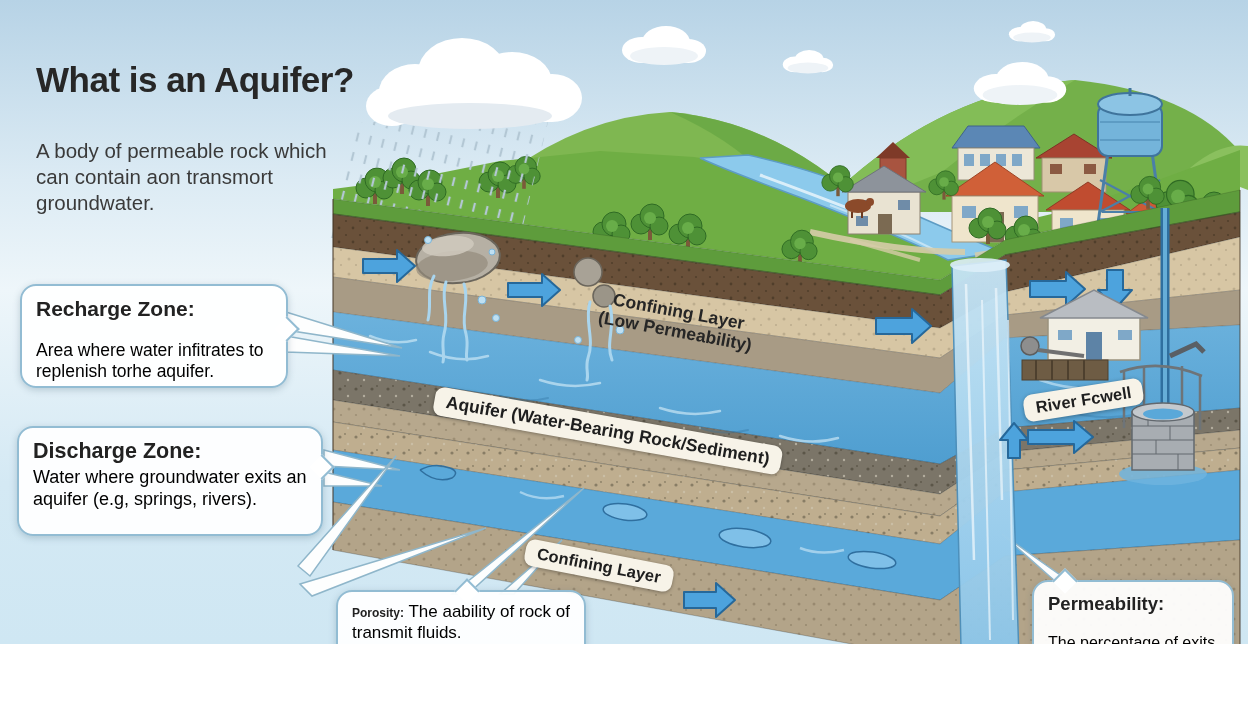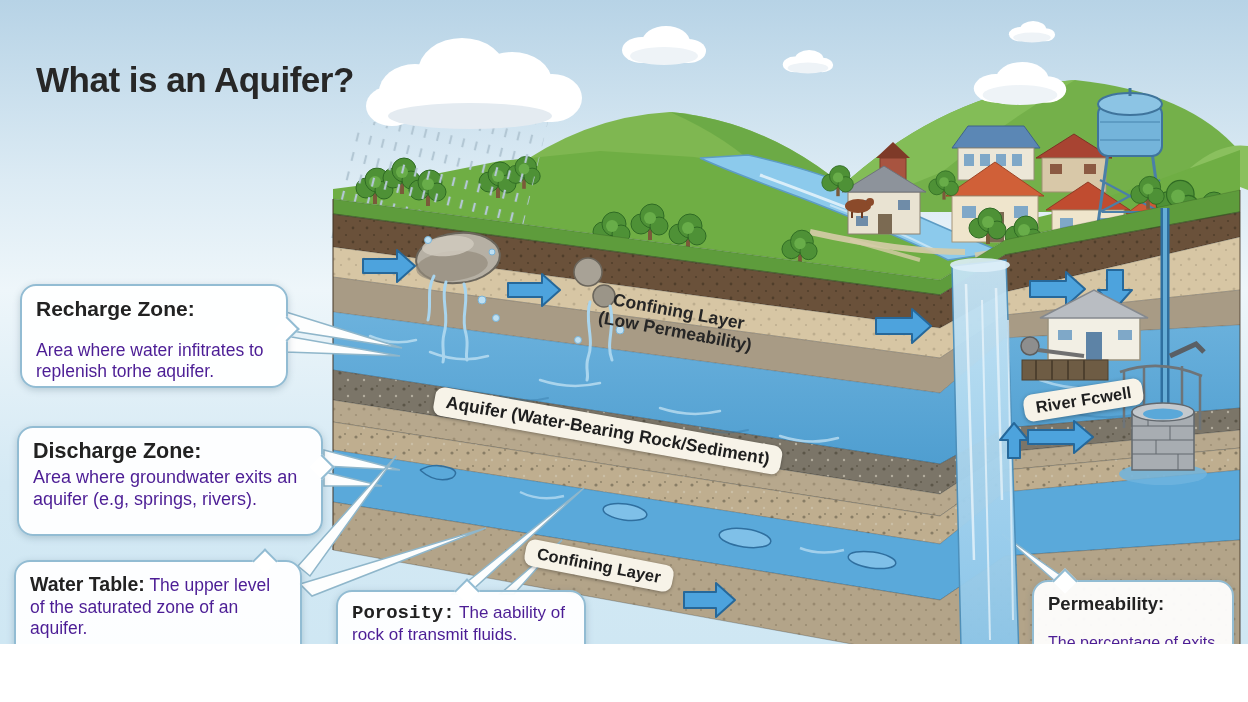--- a/index.html
+++ b/index.html
@@ -7,33 +7,33 @@
   #stage{position:relative;width:1248px;height:644px;overflow:hidden;
          background:linear-gradient(180deg,#b7d3e6 0%,#dcebf4 28%,#eef6fa 45%,#d4e9f4 75%,#cfe7f3 100%);}
   #scene-svg{position:absolute;left:0;top:0;}
 
   .title{position:absolute;left:36px;top:60px;font-size:35px;font-weight:700;color:#272727;letter-spacing:-.5px;}
   .subtitle{position:absolute;left:36px;top:138px;width:300px;font-size:20.5px;line-height:1.26;color:#3a3a3a;}
 
   .callout{position:absolute;background:rgba(255,255,255,.94);border:2px solid #92bcd3;border-radius:16px;
            padding:10px 14px;color:#333;box-shadow:0 2px 7px rgba(70,100,120,.28);box-sizing:border-box;}
   .callout .c-title{font-weight:700;color:#222;}
-  .callout .c-body{color:#4c1d95;}
+  .callout .c-body{color:#000000;}
   .tail{position:absolute;width:16px;height:16px;background:#fff;transform:rotate(45deg);}
   .tail-right{border-top:2px solid #92bcd3;border-right:2px solid #92bcd3;right:-10px;}
   .tail-up{border-top:2px solid #92bcd3;border-left:2px solid #92bcd3;top:-10px;}
 
   #co-recharge{left:20px;top:284px;width:268px;height:104px;font-size:17.5px;line-height:1.2;}
   #co-recharge .c-title{font-size:21px;display:block;margin-bottom:19px;}
   #co-discharge{left:17px;top:426px;width:306px;height:110px;font-size:18px;line-height:1.22;}
   #co-discharge .c-title{font-size:21.5px;display:block;margin-bottom:3px;}
   #co-watertable{left:14px;top:560px;width:288px;height:106px;font-size:17.5px;line-height:1.24;}
   #co-watertable .c-title{font-size:19.5px;}
   #co-porosity{left:336px;top:590px;width:250px;height:76px;font-size:17px;line-height:1.22;}
-  #co-porosity .c-title{font-size:19px;font-family:Liberation Mono, monospace;}
+  #co-porosity .c-title{font-size:12px;}
   #co-permeability{left:1032px;top:580px;width:202px;height:96px;font-size:16px;line-height:1.25;}
   #co-permeability .c-title{font-size:18.5px;display:block;margin-bottom:18px;}
 
   .pill{position:absolute;background:#f7f3e8;border-radius:9px;padding:4px 12px;font-weight:700;color:#1e1e1e;
         box-shadow:0 1px 4px rgba(0,0,0,.35);white-space:nowrap;}
   #lbl-aquifer{left:437px;top:386px;font-size:17.5px;transform:rotate(10deg);transform-origin:left top;}
   #lbl-conf-lower{left:528px;top:538px;font-size:16.5px;transform:rotate(11deg);transform-origin:left top;}
   #lbl-river{left:1022px;top:396px;font-size:16.5px;transform:rotate(-9deg);transform-origin:left top;}
   #lbl-conf-upper{position:absolute;left:592px;top:286px;width:180px;font-size:17.5px;font-weight:700;color:#262626;
         text-align:center;line-height:1.12;transform:rotate(10.5deg);transform-origin:left top;}
@@ -334,46 +334,42 @@
     <line x1="1170" y1="426" x2="1170" y2="440" stroke="#62686e" stroke-width="1"></line>
     <line x1="1156" y1="440" x2="1156" y2="454" stroke="#62686e" stroke-width="1"></line>
     <line x1="1178" y1="454" x2="1178" y2="470" stroke="#62686e" stroke-width="1"></line>
     <ellipse cx="1163" cy="412" rx="31" ry="9" fill="#c4c9ce" stroke="#62686e" stroke-width="1.5"></ellipse>
     <ellipse cx="1163" cy="414" rx="20" ry="5.5" fill="#5aa8d9"></ellipse>
     <path d="M1170,356 L1196,344 L1204,352" fill="none" stroke="#5a5f64" stroke-width="5"></path>
   </g>
 </svg>
 
   <div class="title">What is an Aquifer?</div>
+  <div class="subtitle">A body of permeable rock which can contain aon transmort groundwater.</div>
 
   <div id="lbl-conf-upper">
     <div>Confining Layer</div>
     <div>(Low Permeability)</div>
   </div>
   <div id="lbl-aquifer" class="pill">Aquifer (Water-Bearing Rock/Sediment)</div>
   <div id="lbl-conf-lower" class="pill">Confining Layer</div>
   <div id="lbl-river" class="pill">River Fcwell</div>
 
   <div id="co-recharge" class="callout">
     <div class="tail tail-right" style="top:34px"></div>
     <span class="c-title">Recharge Zone:</span>
     <span class="c-body">Area where water infitrates to replenish torhe aquifer.</span>
   </div>
 
   <div id="co-discharge" class="callout">
     <div class="tail tail-right" style="top:30px"></div>
     <span class="c-title">Discharge Zone:</span>
-    <span class="c-body">Area where groundwater exits an aquifer (e.g, springs, rivers).</span>
-  </div>
-
-  <div id="co-watertable" class="callout">
-    <div class="tail tail-up" style="right:26px"></div>
-    <span class="c-title">Water Table:</span>
-    <span class="c-body">The upper level of the saturated zone of an aquifer.</span>
-  </div>
+    <span class="c-body">Water where groundwater exits an aquifer (e.g, springs, rivers).</span>
+  </div>
+
 
   <div id="co-porosity" class="callout">
     <div class="tail tail-up" style="left:120px"></div>
     <span class="c-title">Porosity:</span>
     <span class="c-body">The aability of rock of transmit fluids.</span>
   </div>
 
   <div id="co-permeability" class="callout">
     <div class="tail tail-up" style="left:22px"></div>
     <span class="c-title">Permeability:</span>

